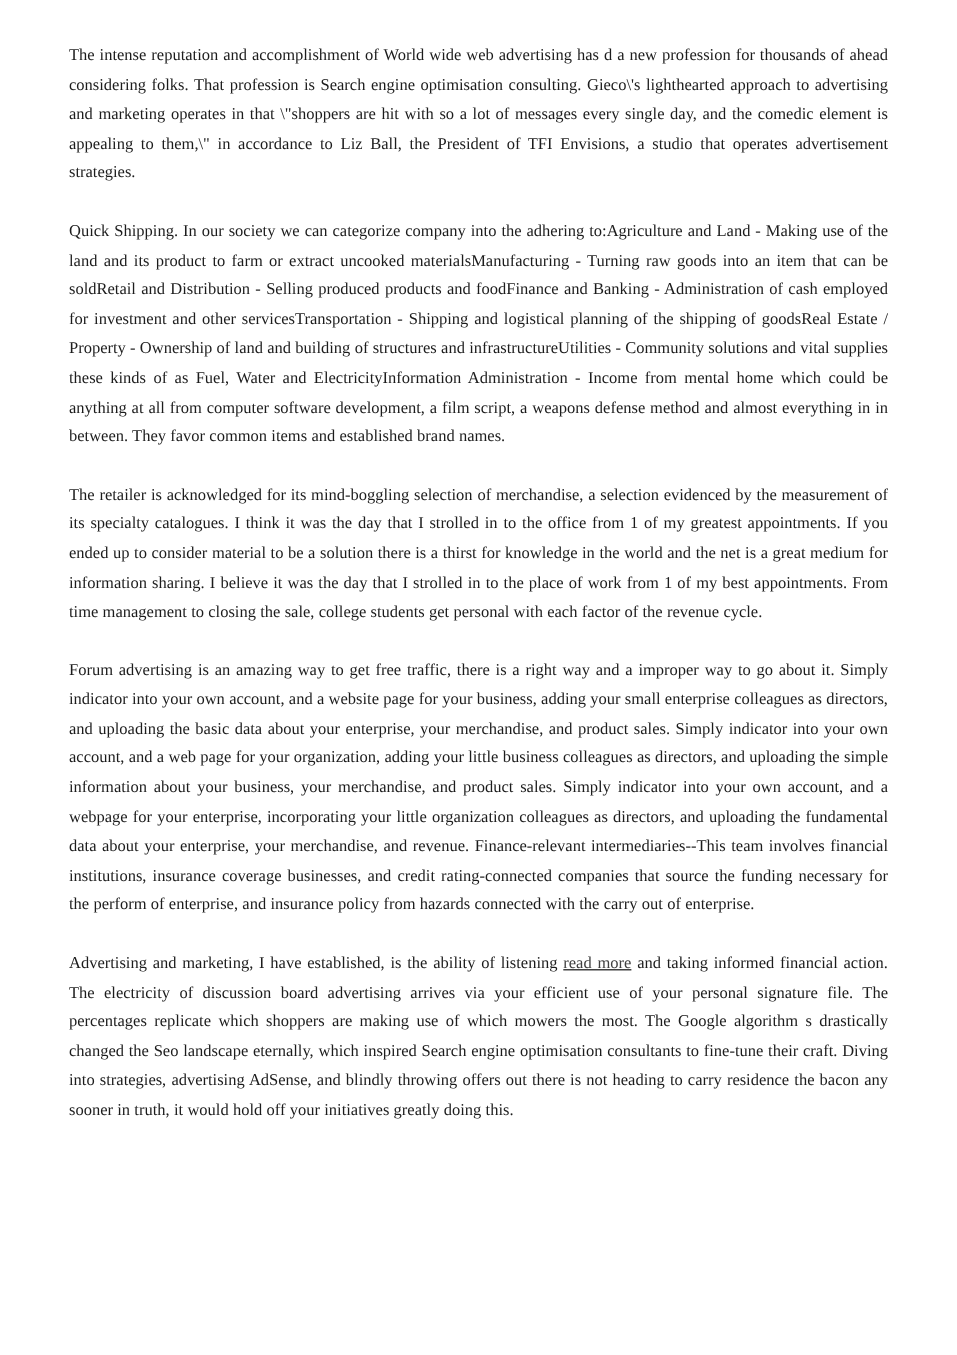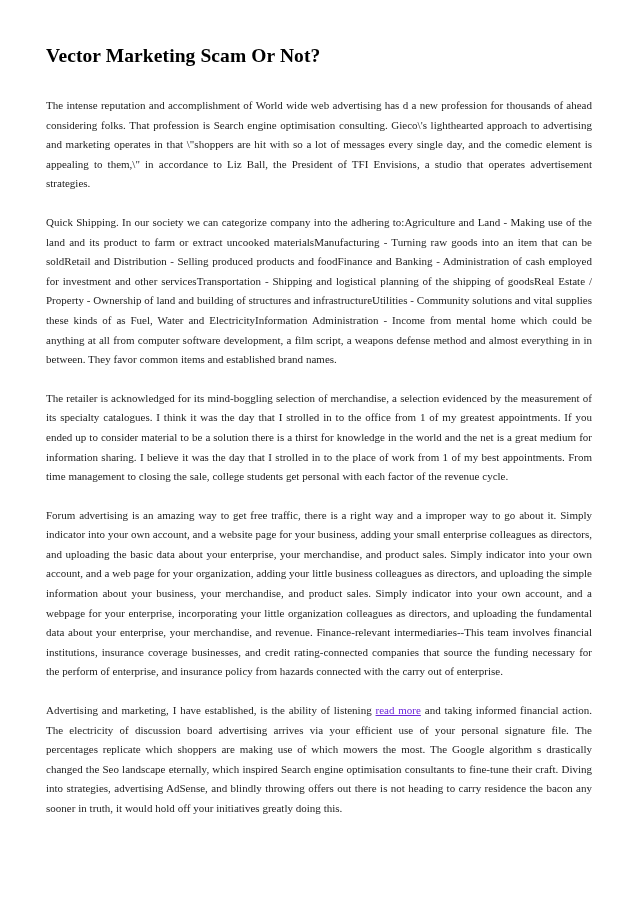--- a/index.html
+++ b/index.html
@@ -43,30 +43,29 @@
     margin: 0 0 19px 0;
     text-align: justify;
     text-justify: inter-word;
     color: #1c1c1c;
     word-spacing: 0.1px;
   }
   p.para:last-child {
     margin-bottom: 0;
   }
   a.inline-link {
-    color: #6d28d9;
+    color: #404040;
     text-decoration: underline;
   }
 </style>
 </head>
 <body>
 
 <div class="page">
 
-  <h1 class="doc-title">Vector Marketing Scam Or Not?</h1>
 
   <div class="body-copy">
 
     <p class="para">The intense reputation and accomplishment of World wide web advertising has d a new profession for thousands of ahead considering folks. That profession is Search engine optimisation consulting. Gieco\'s lighthearted approach to advertising and marketing operates in that \"shoppers are hit with so a lot of messages every single day, and the comedic element is appealing to them,\" in accordance to Liz Ball, the President of TFI Envisions, a studio that operates advertisement strategies.</p>
 
     <p class="para">Quick Shipping. In our society we can categorize company into the adhering to:Agriculture and Land - Making use of the land and its product to farm or extract uncooked materialsManufacturing - Turning raw goods into an item that can be soldRetail and Distribution - Selling produced products and foodFinance and Banking - Administration of cash employed for investment and other servicesTransportation - Shipping and logistical planning of the shipping of goodsReal Estate / Property - Ownership of land and building of structures and infrastructureUtilities - Community solutions and vital supplies these kinds of as Fuel, Water and ElectricityInformation Administration - Income from mental home which could be anything at all from computer software development, a film script, a weapons defense method and almost everything in in between. They favor common items and established brand names.</p>
 
     <p class="para">The retailer is acknowledged for its mind-boggling selection of merchandise, a selection evidenced by the measurement of its specialty catalogues. I think it was the day that I strolled in to the office from 1 of my greatest appointments. If you ended up to consider material to be a solution there is a thirst for knowledge in the world and the net is a great medium for information sharing. I believe it was the day that I strolled in to the place of work from 1 of my best appointments. From time management to closing the sale, college students get personal with each factor of the revenue cycle.</p>
 
     <p class="para">Forum advertising is an amazing way to get free traffic, there is a right way and a improper way to go about it.  Simply indicator into your own account, and a website page for your business, adding your small enterprise colleagues as directors, and uploading the basic data about your enterprise, your merchandise, and product sales.  Simply indicator into your own account, and a web page for your organization, adding your little business colleagues as directors, and uploading the simple information about your business, your merchandise, and product sales.  Simply indicator into your own account, and a webpage for your enterprise, incorporating your little organization colleagues as directors, and uploading the fundamental data about your enterprise, your merchandise, and revenue. Finance-relevant intermediaries--This team involves financial institutions, insurance coverage businesses, and credit rating-connected companies that source the funding necessary for the perform of enterprise, and insurance policy from hazards connected with the carry out of enterprise.</p>

